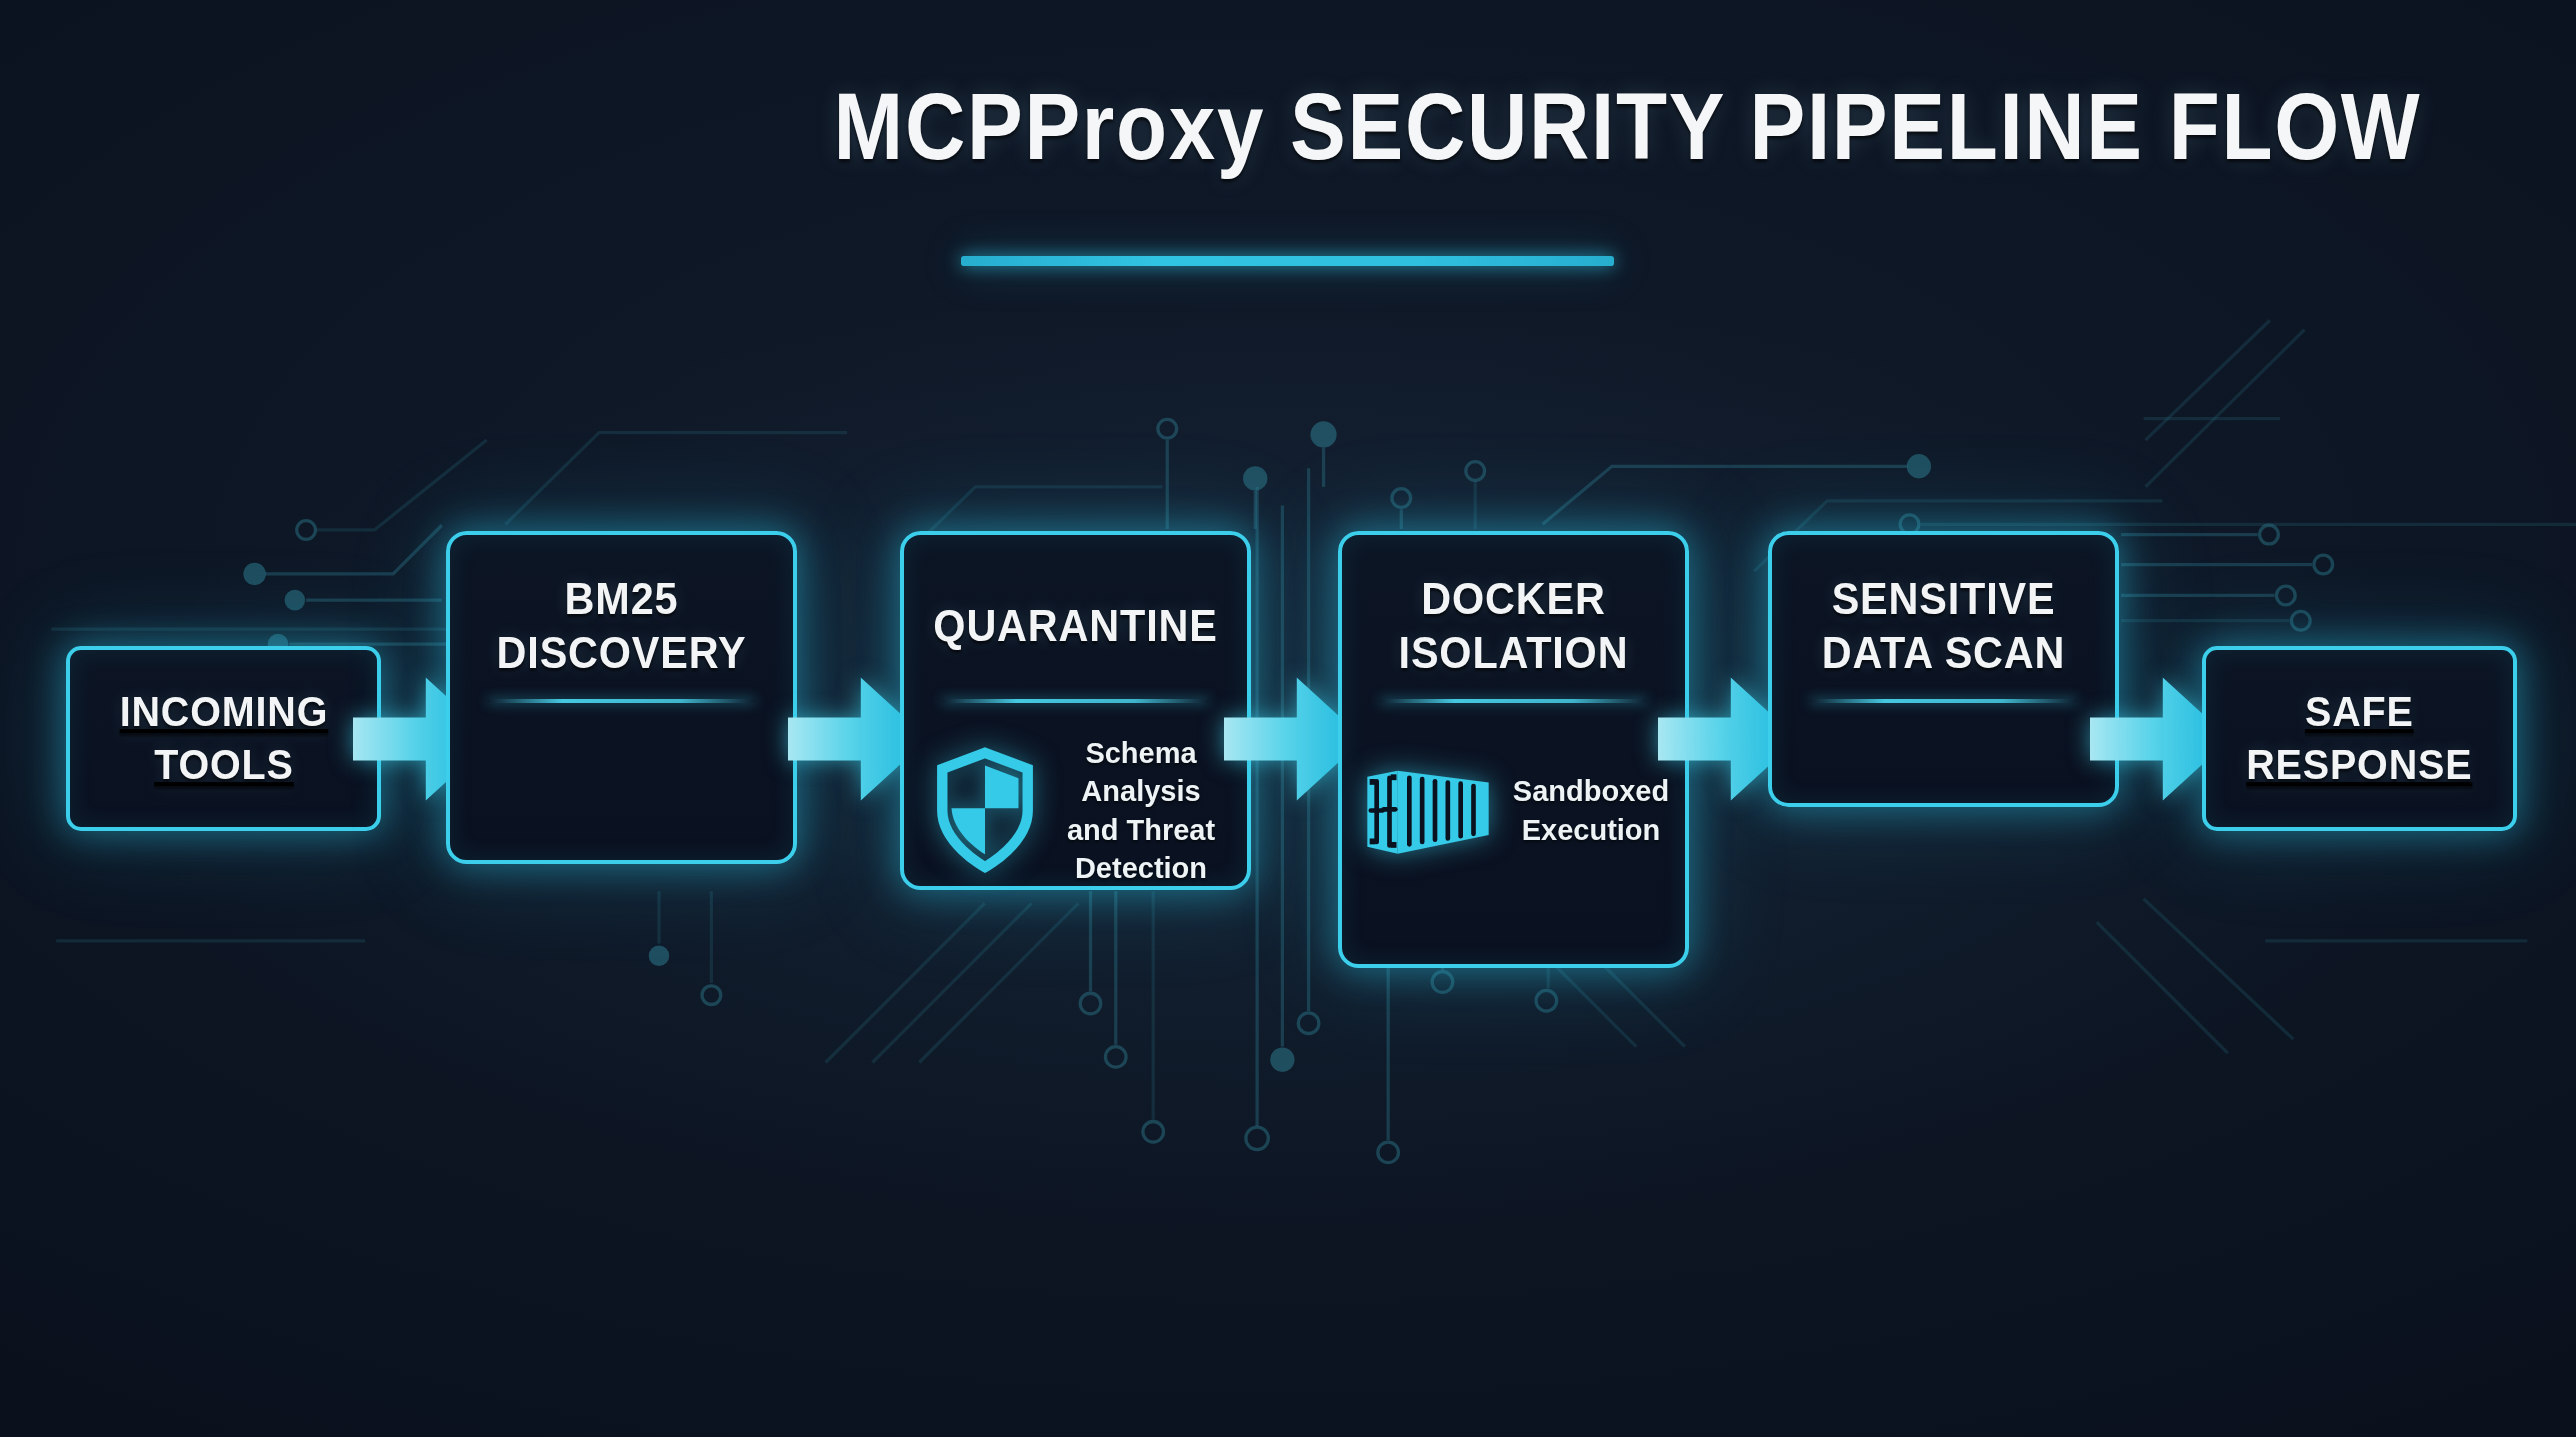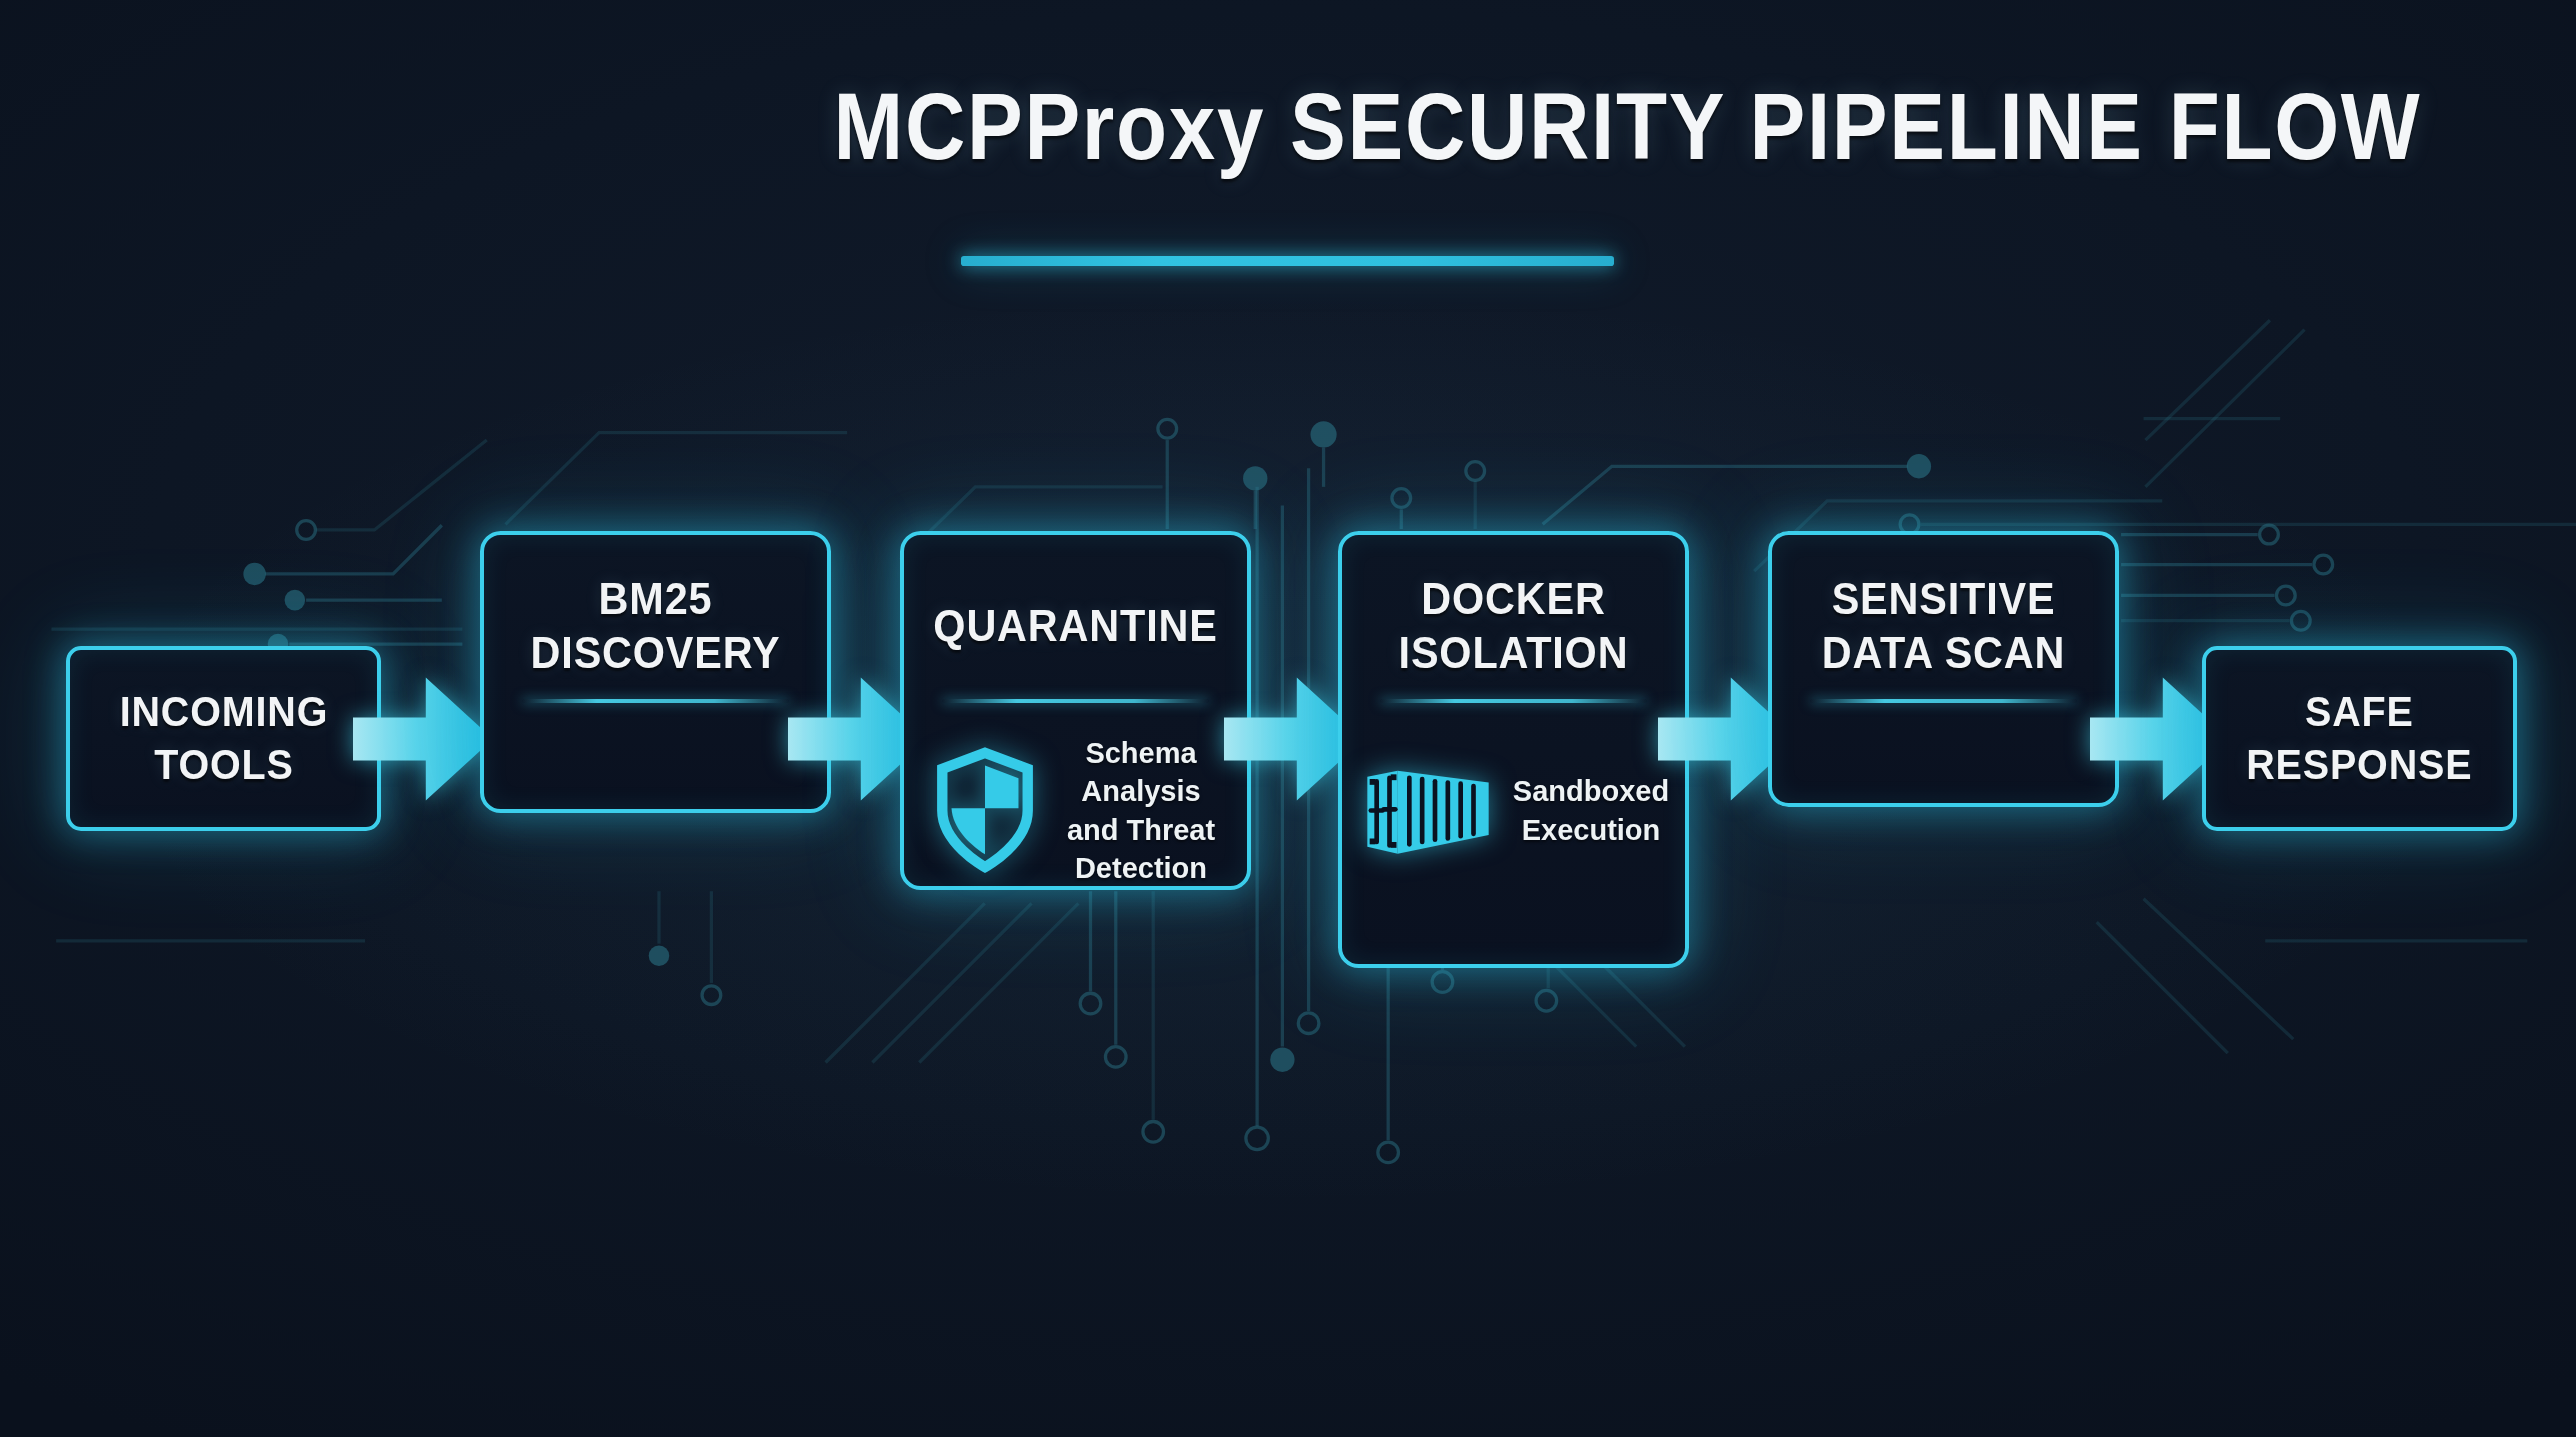--- a/index.html
+++ b/index.html
@@ -26,21 +26,21 @@
   }
   
   .node{
     position:absolute;box-sizing:border-box;
     background:linear-gradient(180deg,#0c1524 0%,#0a1120 100%);
     border:4.7px solid #3ccfec;
     box-shadow:0 0 36px 3.7px rgba(45,195,228,.42), 0 0 94px 9.4px rgba(45,195,228,.16),
                inset 0 0 26px rgba(45,195,228,.10);
   }
   .node.mid{border-radius:20.6px;padding-top:36px;}
-  .node.end{border-radius:15px;display:flex;align-items:center;justify-content:center;}
+  .node.end{border-radius:15px;display:flex;align-items:center;justify-content:center;text-decoration:underline;}
   .node-title{
     min-height:109px;display:flex;flex-direction:column;justify-content:center;
     text-align:center;color:#f2f4f6;font-weight:bold;font-size:45px;line-height:1.18;
     letter-spacing:0.9px;transform:scaleX(.92);transform-origin:50% 50%;
     text-shadow:0 2.8px 2.8px rgba(0,0,0,.6), 0 0 17px rgba(160,215,235,.15);
   }
   .node-title span{display:block;}
   .end-title{
     text-align:center;color:#f2f4f6;font-weight:bold;font-size:42px;line-height:1.25;
     letter-spacing:0.9px;transform:scaleX(.94);
@@ -171,21 +171,21 @@
     <div class="end-title">
       <span>INCOMING</span>
       <span>TOOLS</span>
     </div>
   </div>
 
   <svg class="arrow" style="left:353px;top:664px" viewBox="0 0 150 160">
     <polygon points="0,57 78,57 78,14 150,80 78,146 78,103 0,103" fill="url(#arrowGrad)"></polygon>
   </svg>
 
-  <div class="node mid" style="left:480px;top:531px;width:351px;height:282px">
+  <div class="node mid" style="left:446px;top:531px;width:351px;height:333px">
     <div class="node-title">
       <span>BM25</span>
       <span>DISCOVERY</span>
     </div>
     <div class="node-divider"></div>
   </div>
 
   <svg class="arrow" style="left:788px;top:664px" viewBox="0 0 150 160">
     <polygon points="0,57 78,57 78,14 150,80 78,146 78,103 0,103" fill="url(#arrowGrad)"></polygon>
   </svg>

